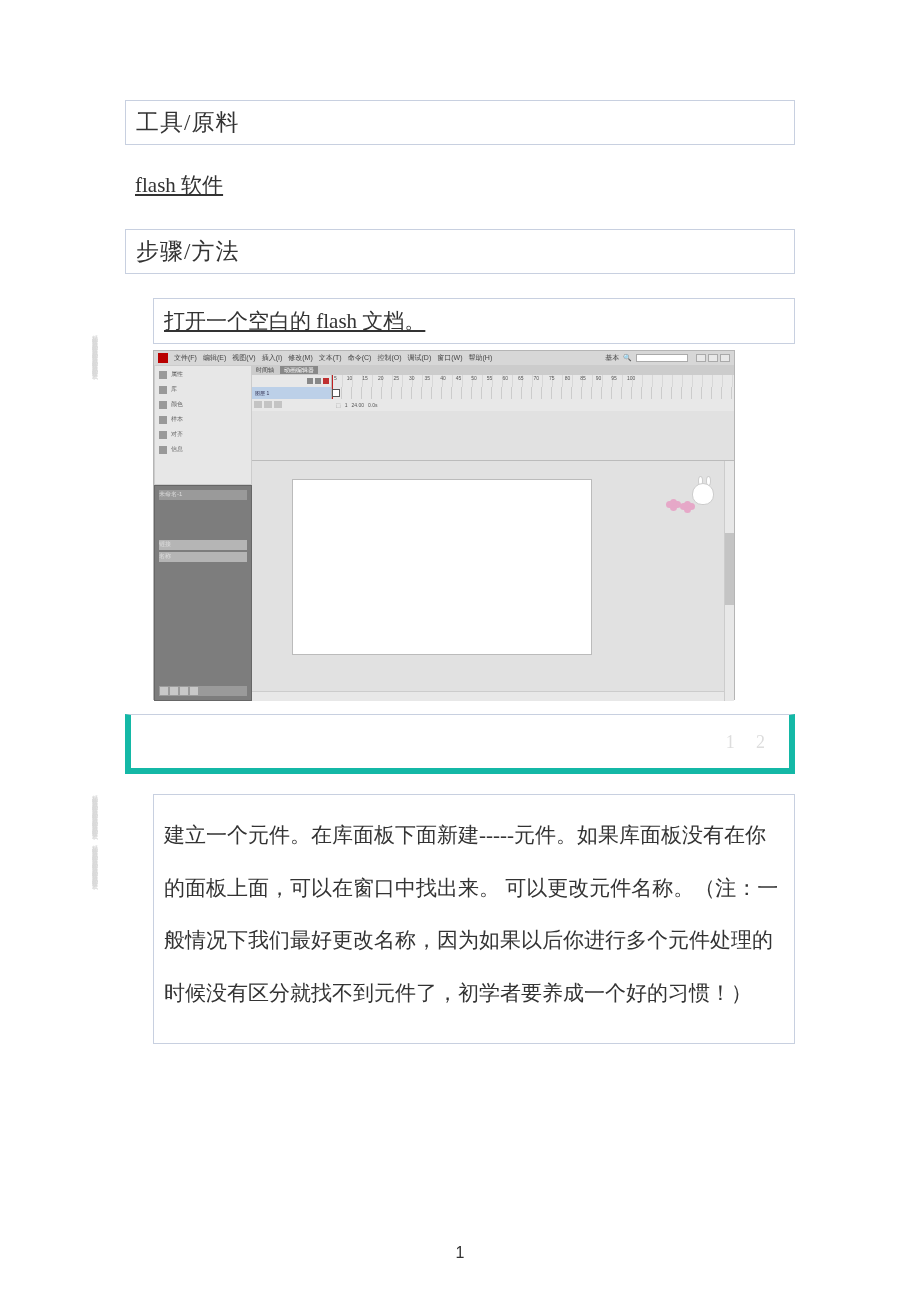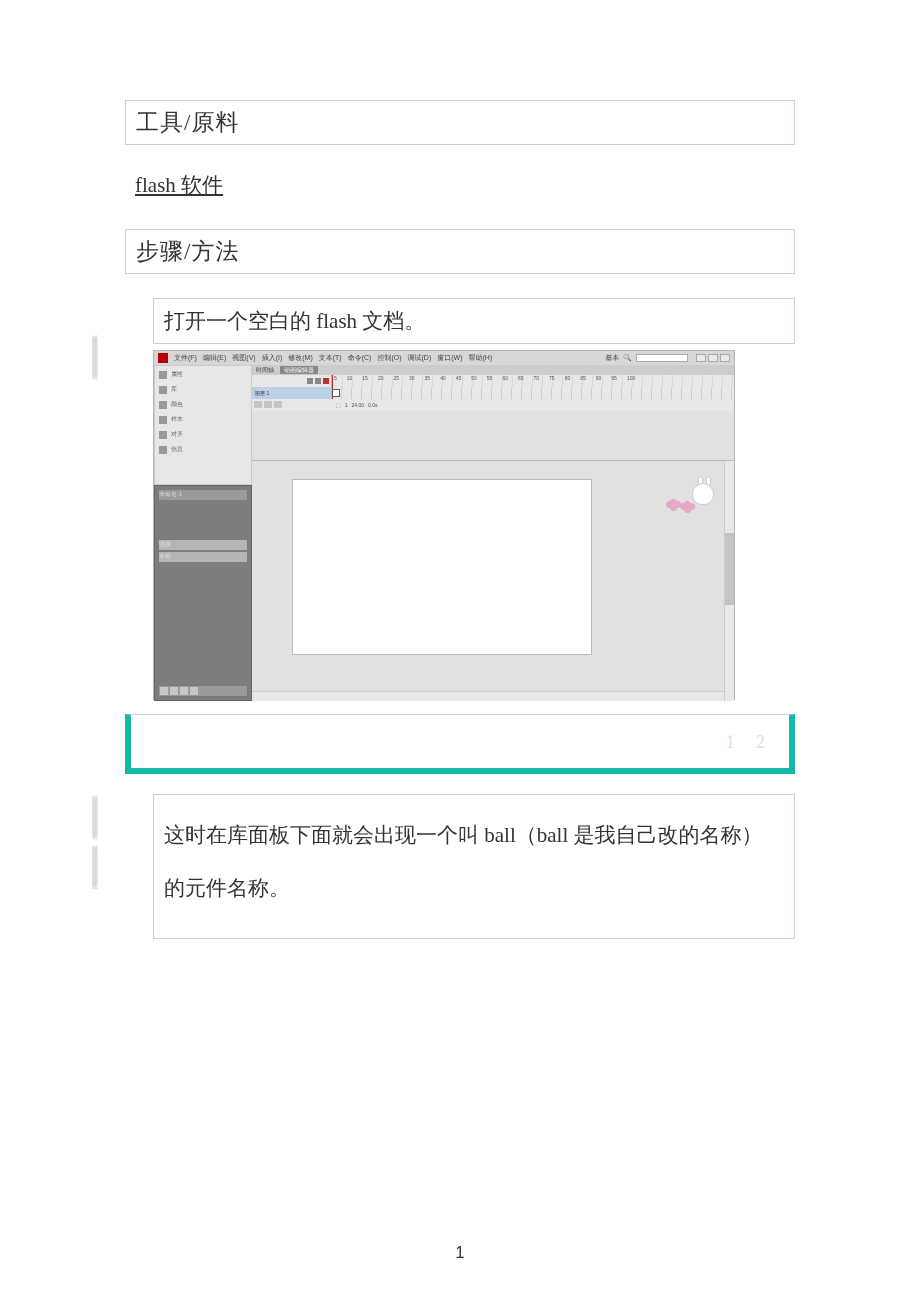--- a/index.html
+++ b/index.html
@@ -26,20 +26,21 @@
     margin-bottom: 28px;
     font-size: 21px;
     text-decoration: underline;
   }
   .step-box {
     border: 1px solid #c8d0e0;
     padding: 8px 10px;
     margin-left: 28px;
     margin-bottom: 6px;
     font-size: 21px;
+    text-decoration: underline;
   }
   .screenshot-wrap {
     margin-left: 28px;
     margin-bottom: 14px;
   }
   .flash-app {
     width: 582px;
     height: 350px;
     background: #d7d7d7;
     border: 1px solid #b5b5b5;
@@ -386,16 +387,16 @@
     </div>
   </div>
 </div>
 
 <div class="pager-row">
   <span>1</span>
   <span>2</span>
 </div>
 
 <div class="body-box">
-  <p>这时在库面板下面就会出现一个叫 ball（ball 是我自己改的名称） 的元件名称。</p>
+  <p>建立一个元件。在库面板下面新建-----元件。如果库面板没有在你的面板上面，可以在窗口中找出来。 可以更改元件名称。（注：一般情况下我们最好更改名称，因为如果以后你进行多个元件处理的时候没有区分就找不到元件了，初学者要养成一个好的习惯！）</p>
 </div>
 
 <div class="page-num">1</div>
 
 </body></html>

